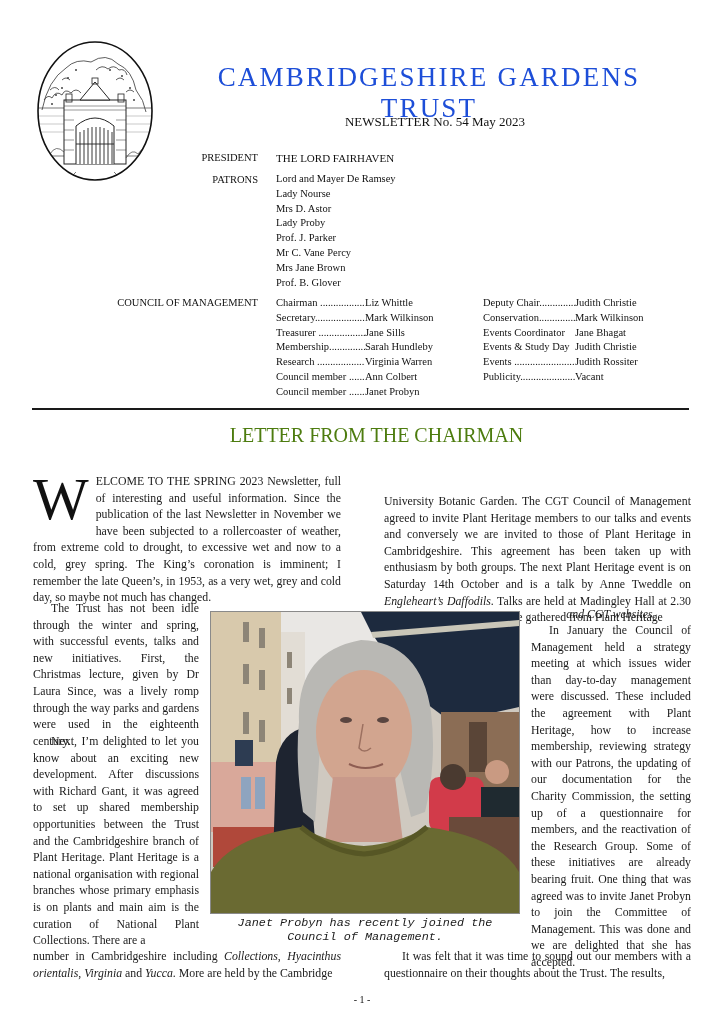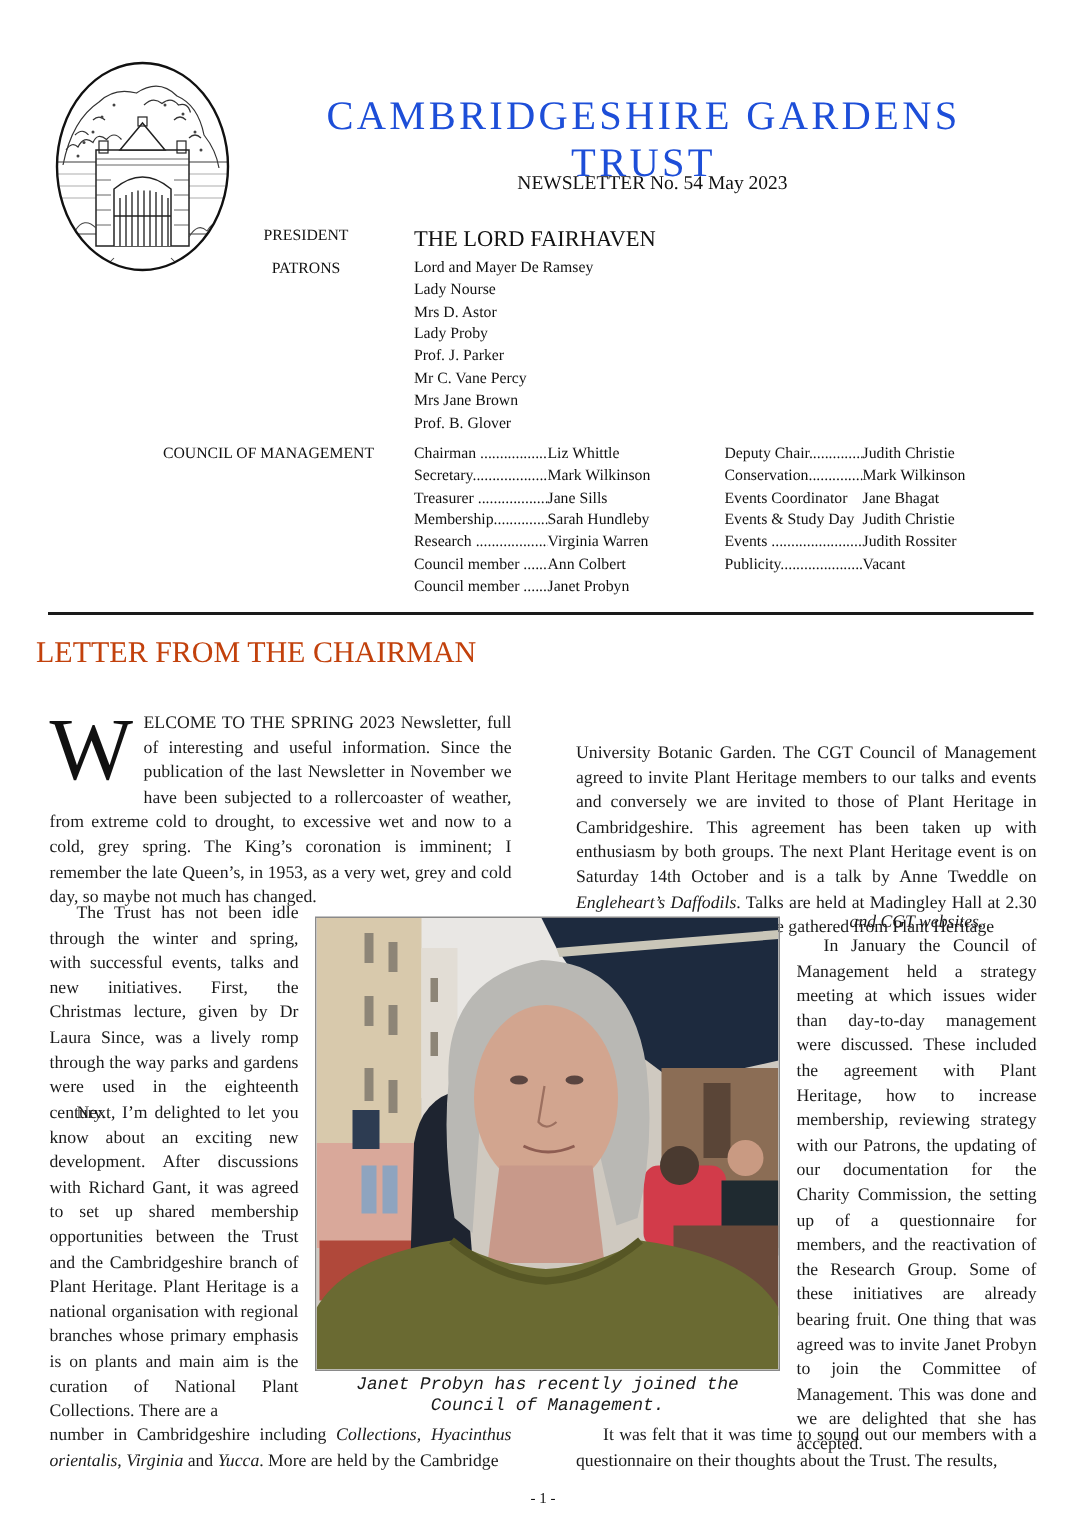--- a/index.html
+++ b/index.html
@@ -10,37 +10,37 @@
   
   #logo { left: 36px; top: 40px; width: 118px; height: 142px; }
 
   
   #org-name { left: 168px; top: 62px; width: 522px; text-align: center;
               font-size: 27px; letter-spacing: 2.2px; color: #1d4ed8; }
   #issue-title { left: 168px; top: 114px; width: 522px; text-align: center;
                  font-size: 13px; color: #111; padding-left: 6px; }
 
   
-  .lbl { font-size: 10.5px; text-align: center; color: #111; }
+  .lbl { font-size: 10.5px; text-align: right; color: #111; }
   #president-label { left: 150px; top: 152px; width: 108px; }
-  #president-value { left: 276px; top: 152px; font-size: 15px; }
+  #president-value { left: 276px; top: 152px; font-size: 11px; }
   #patrons-label   { left: 150px; top: 174px; width: 108px; }
   #patrons-list    { left: 276px; top: 172px; font-size: 10.5px; line-height: 14.8px; }
   #council-label   { left: 100px; top: 297px; width: 158px; }
   .council-col     { font-size: 10.5px; line-height: 14.8px; }
   #council-col-1   { left: 276px; top: 296px; }
   #council-col-2   { left: 483px; top: 296px; }
   .crow { display: flex; white-space: nowrap; }
   .crole-1 { width: 89px; overflow: hidden; }
   .crole-2 { width: 92px; overflow: hidden; }
 
   #divider { left: 32px; top: 408px; width: 657px; height: 2px; background: #1a1a1a; }
 
-  #section-title { left: 24px; top: 424px; width: 657px; 
-                   font-size: 20px; color: #c2410c; }
+  #section-title { left: 48px; top: 424px; width: 657px; text-align: center;
+                   font-size: 20px; color: #4d7c0f; }
 
   
   .txt { font-size: 11.8px; line-height: 16.6px; text-align: justify; color: #1a1a1a; }
   .indent { text-indent: 18px; }
   #p1 { left: 33px; top: 473px; width: 308px; }
   #dropcap { float: left; font-size: 59px; line-height: 46px; margin: 3px 7px 0 0;
              height: 47px; color: #111; }
   #p2 { left: 33px; top: 600px; width: 166px; }
   #p3 { left: 33px; top: 733px; width: 166px; }
   #p3-cont { left: 33px; top: 948px; width: 308px; }

